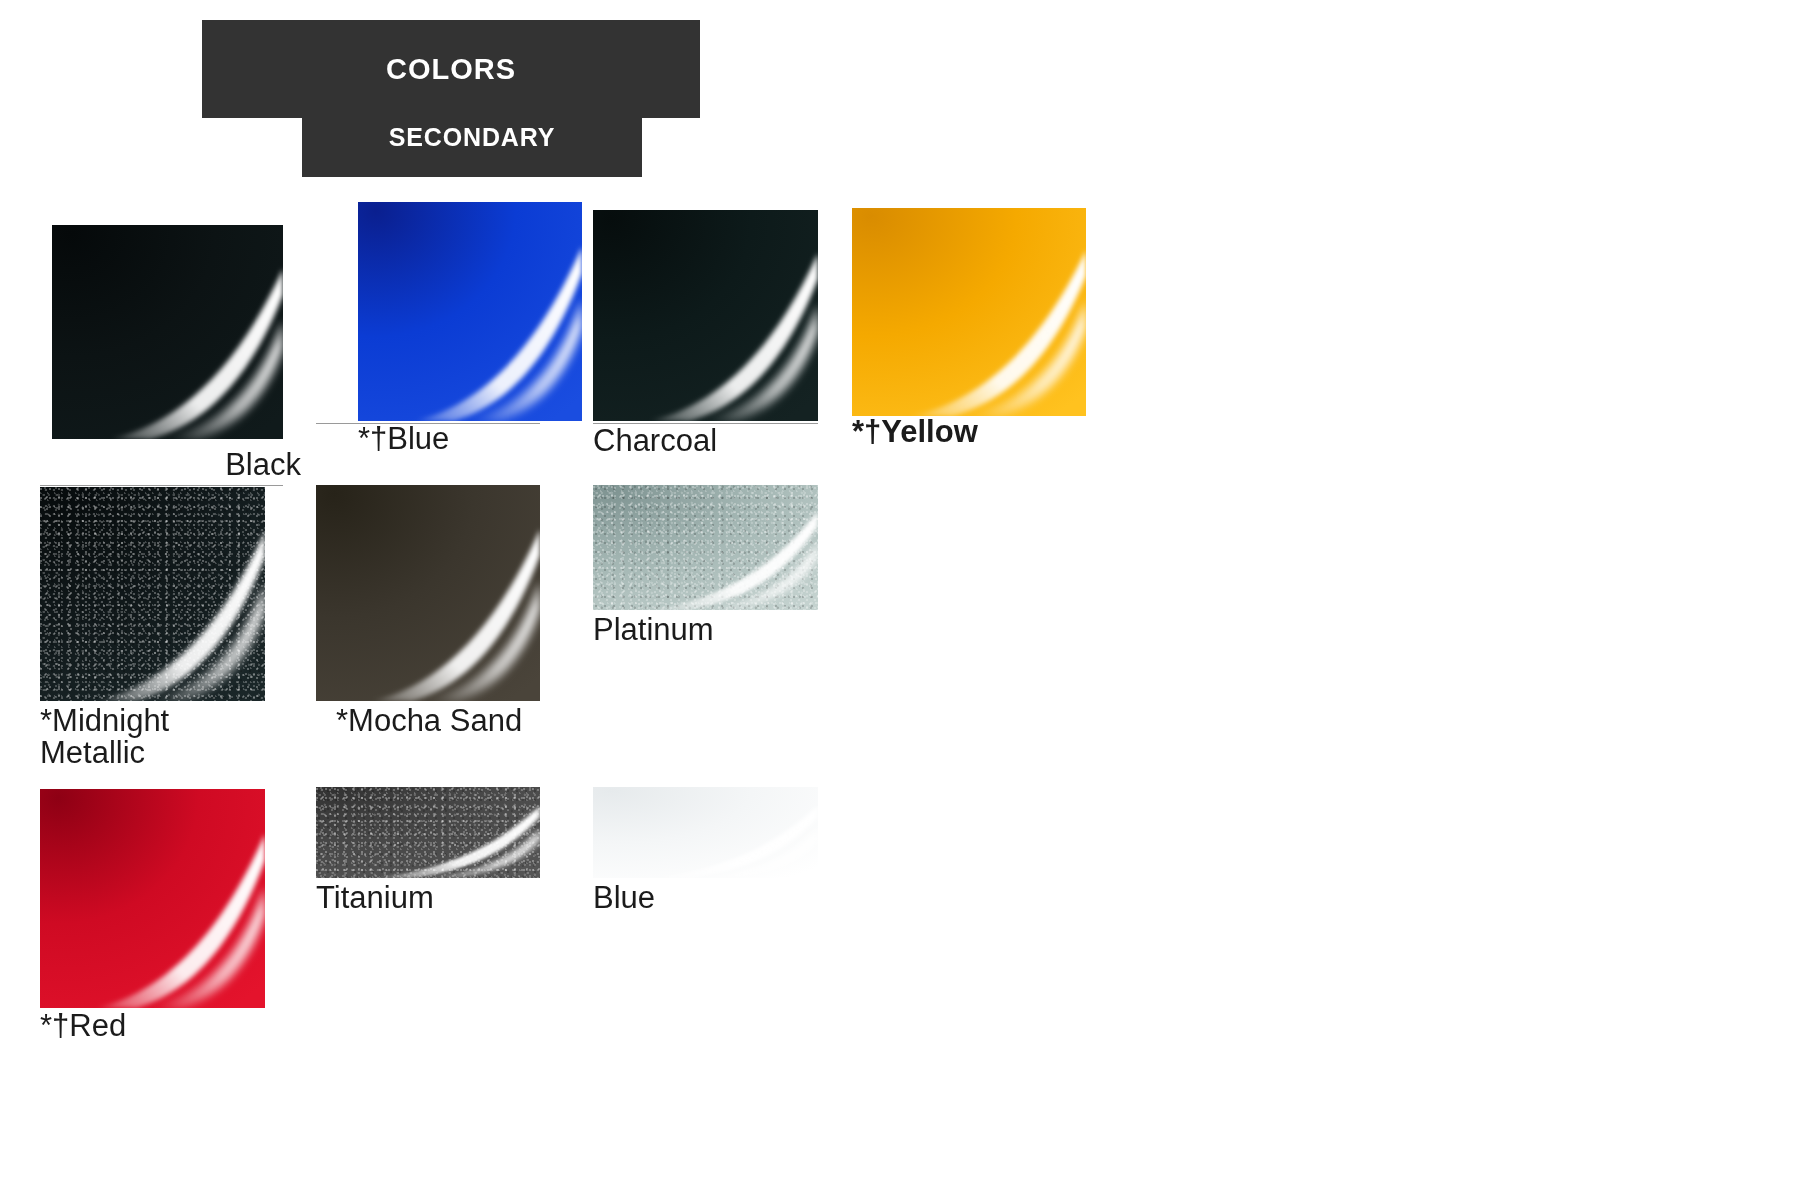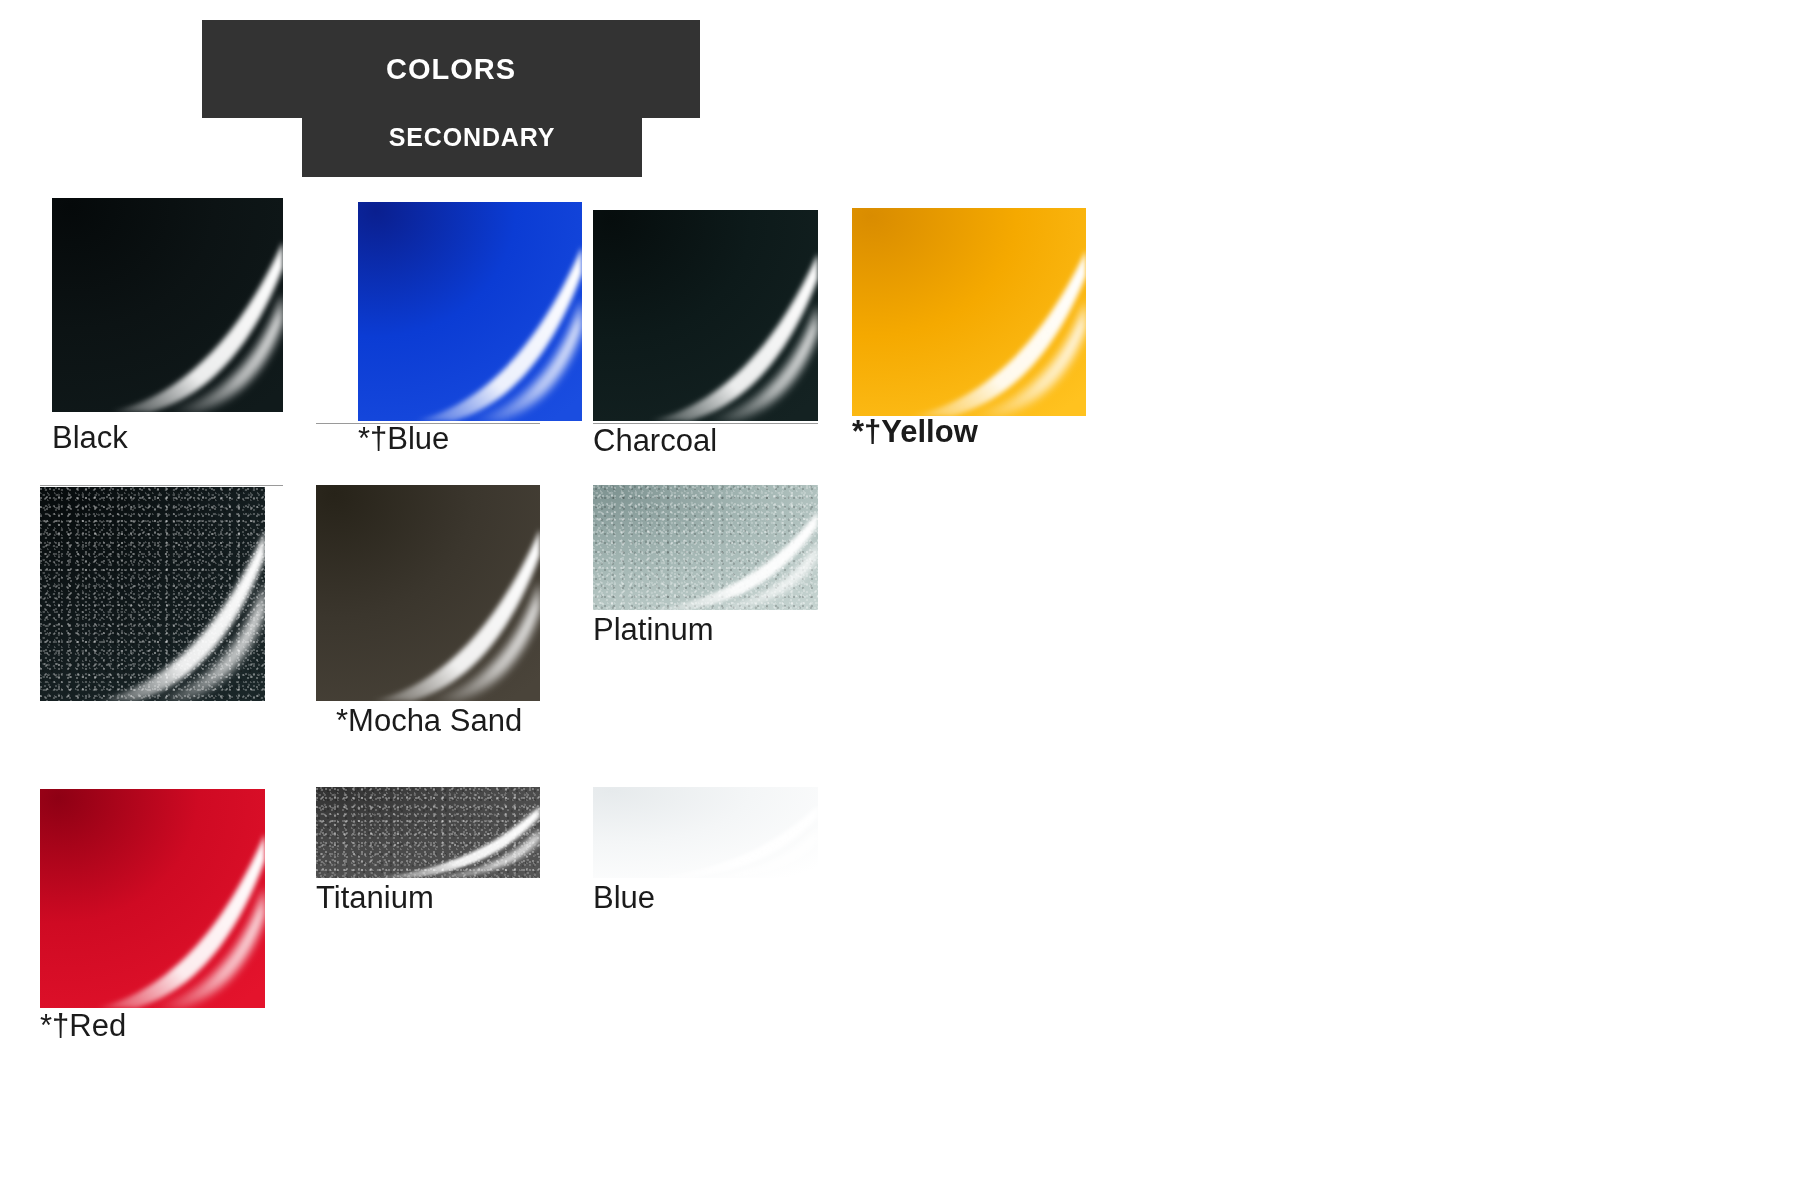--- a/index.html
+++ b/index.html
@@ -101,21 +101,21 @@
 <body>
 
 <div class="hdr" id="hdr-colors">
   <span>COLORS</span>
 </div>
 <div class="hdr" id="hdr-secondary">
   <span>SECONDARY</span>
 </div>
 
 <div id="swatch-grid">
-    <div class="swatch-cell" style="left: 52px; top: 198px; width: 249px;">
+    <div class="swatch-cell" style="left: 52px; top: 225px; width: 249px; text-align: right;">
       <div class="swatch" style="width: 231px; height: 214px; background: radial-gradient(130% 120% at 8% 4%, rgb(5, 9, 10) 0%, rgb(12, 19, 20) 48%, rgb(16, 26, 27) 100%);">
         <div class="grain"></div>
         <div class="gloss">
           <svg viewBox="0 0 225 215" preserveAspectRatio="none">
             <defs>
               <linearGradient id="g0a" x1="0" y1="1" x2="1" y2="0">
                 <stop offset="0%" stop-color="#ffffff" stop-opacity="0.15"></stop>
                 <stop offset="35%" stop-color="#ffffff" stop-opacity="0.92"></stop>
                 <stop offset="100%" stop-color="#ffffff" stop-opacity="1"></stop>
               </linearGradient>
@@ -249,20 +249,22 @@
               </filter>
               <filter id="g4f2" x="-25%" y="-25%" width="150%" height="150%">
                 <feGaussianBlur stdDeviation="4.2"></feGaussianBlur>
               </filter>
             </defs>
             <path d="M58,215 C120,200 178,150 225,44 L225,70 C188,168 140,202 96,215 Z" fill="url(#g4a)" filter="url(#g4f)"></path>
             <path d="M108,215 C158,206 200,168 225,96 L225,124 C208,178 176,205 142,215 Z" fill="url(#g4b)" filter="url(#g4f2)"></path>
           </svg>
         </div>
       </div>
+      <div class="swatch-label" style="margin-top: 4px;">*Midnight
+Metallic</div>
     </div>
     <div class="swatch-cell" style="left: 316px; top: 485px; width: 224px;">
       <div class="swatch" style="width: 224px; height: 216px; background: radial-gradient(130% 120% at 8% 4%, rgb(39, 35, 25) 0%, rgb(59, 54, 45) 48%, rgb(74, 68, 58) 100%);">
         <div class="grain"></div>
         <div class="gloss">
           <svg viewBox="0 0 225 215" preserveAspectRatio="none">
             <defs>
               <linearGradient id="g5a" x1="0" y1="1" x2="1" y2="0">
                 <stop offset="0%" stop-color="#ffffff" stop-opacity="0.15"></stop>
                 <stop offset="35%" stop-color="#ffffff" stop-opacity="0.92"></stop>

